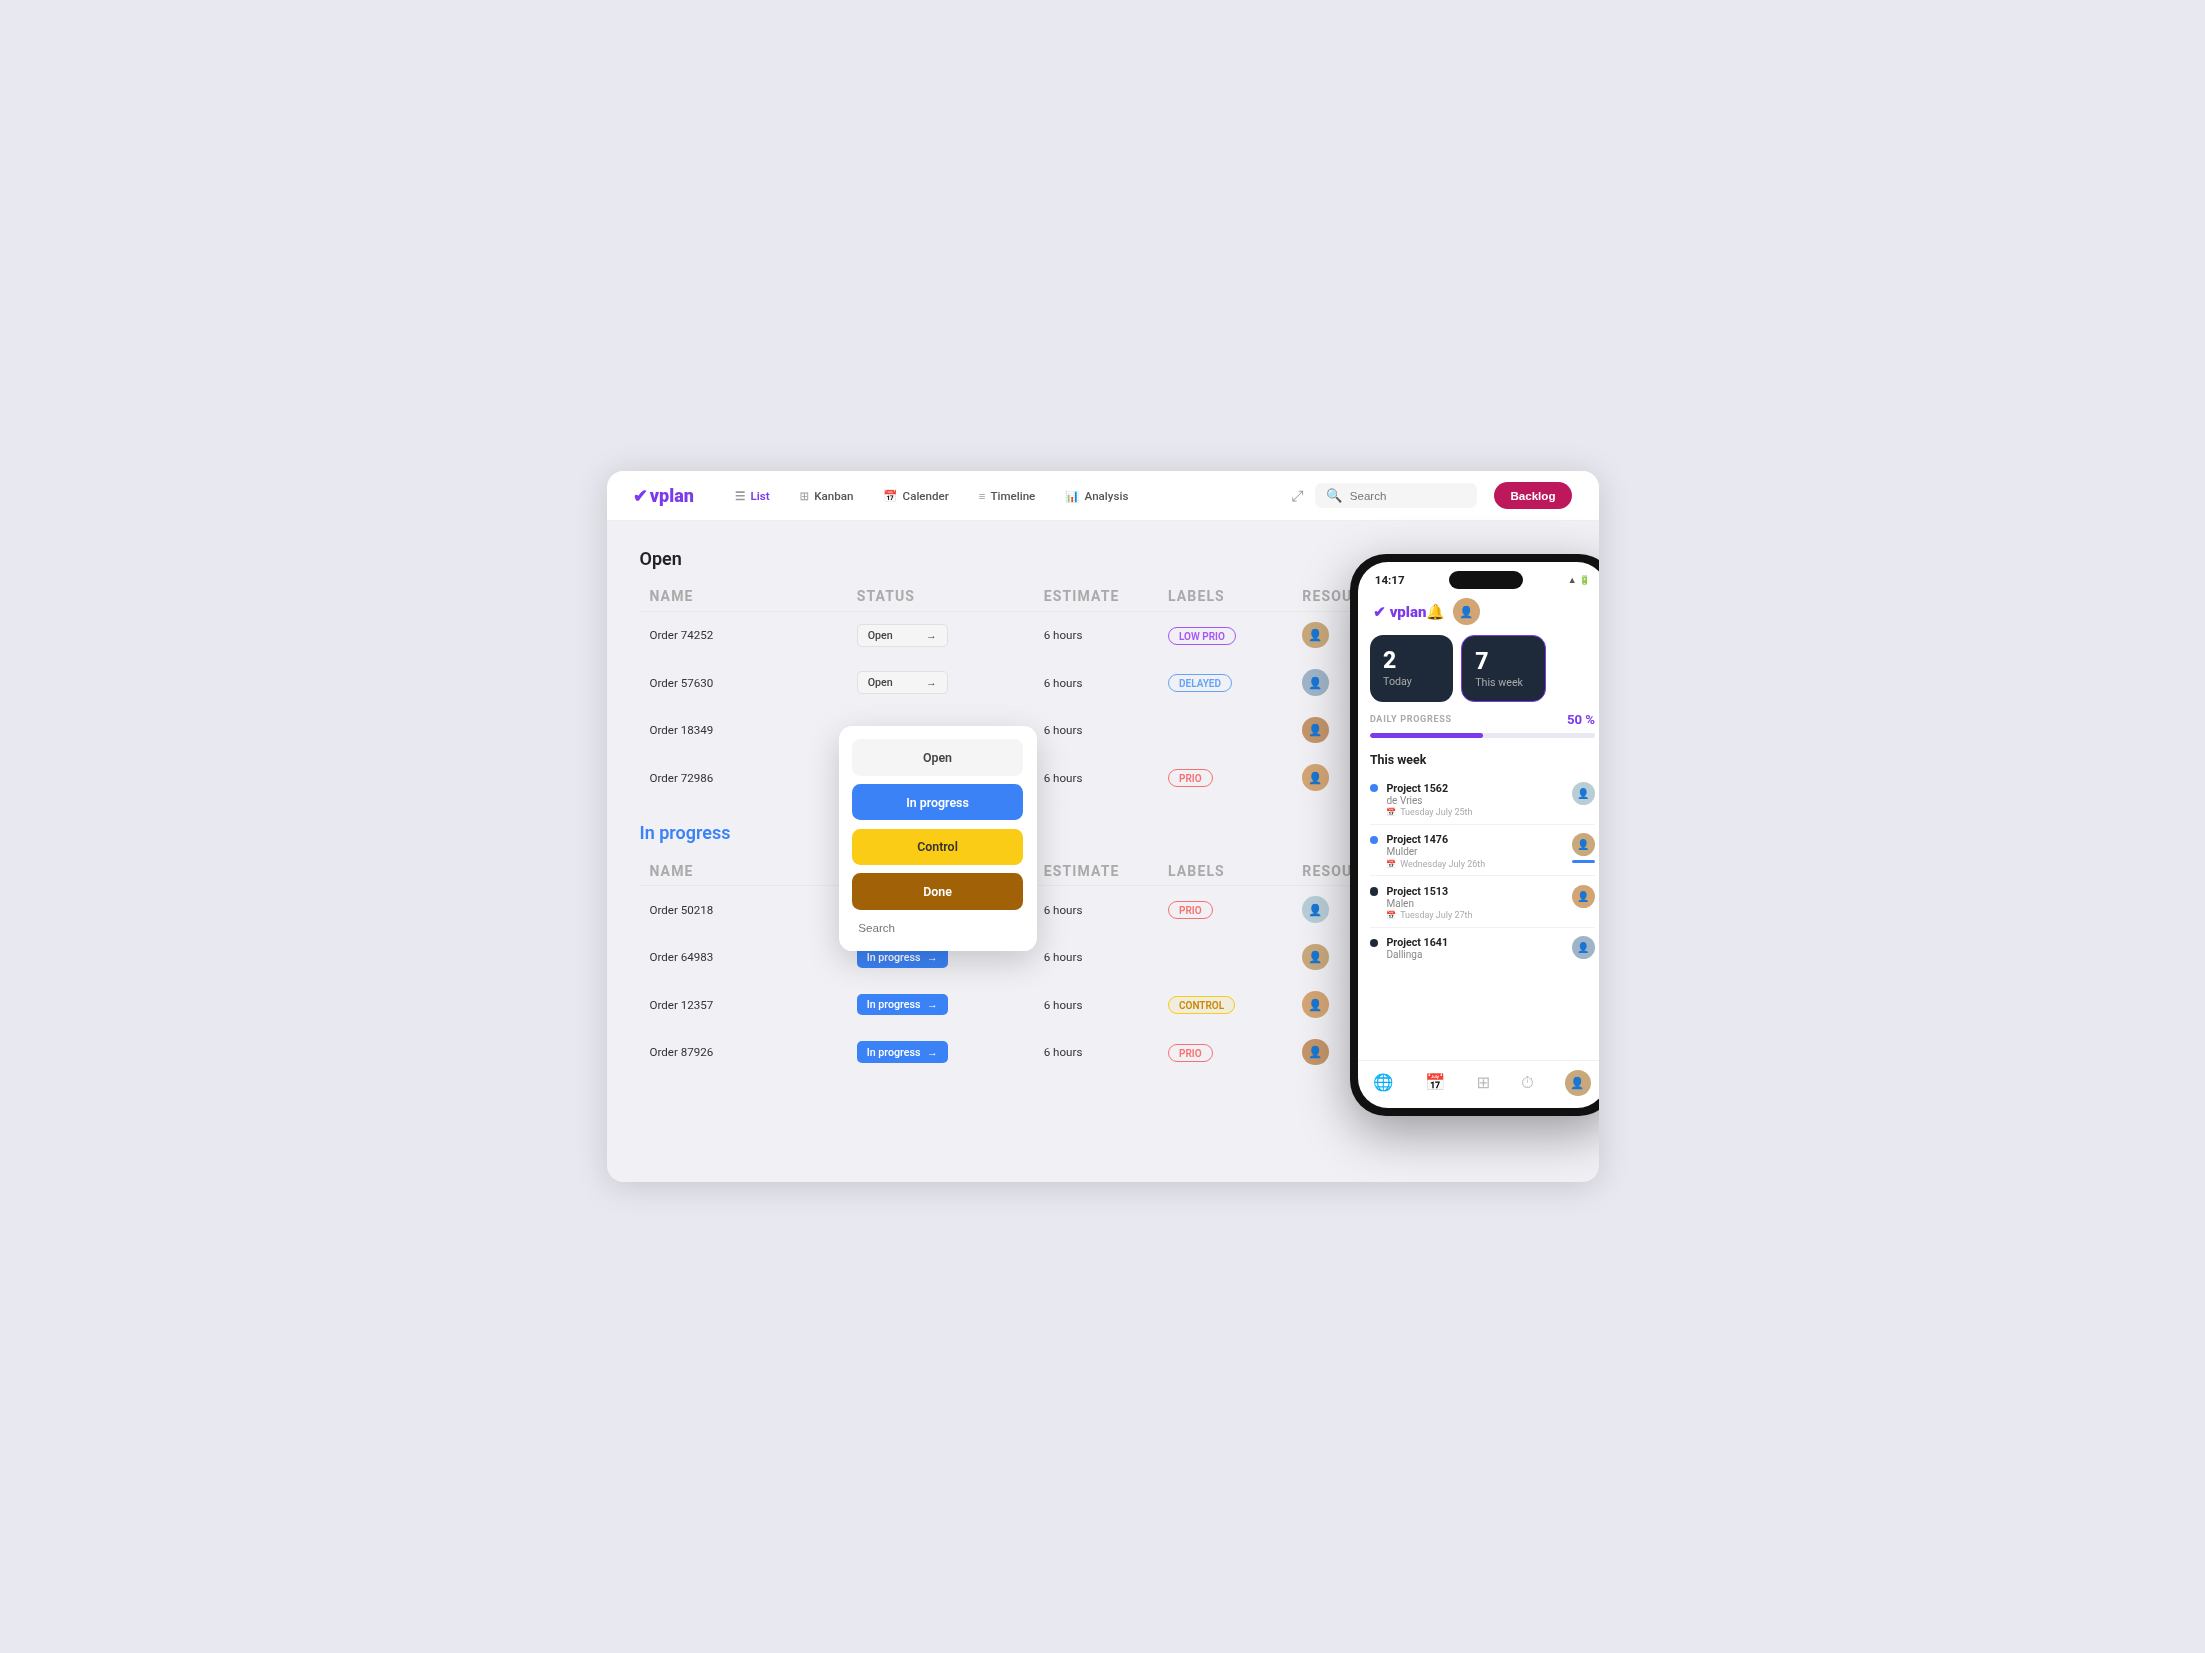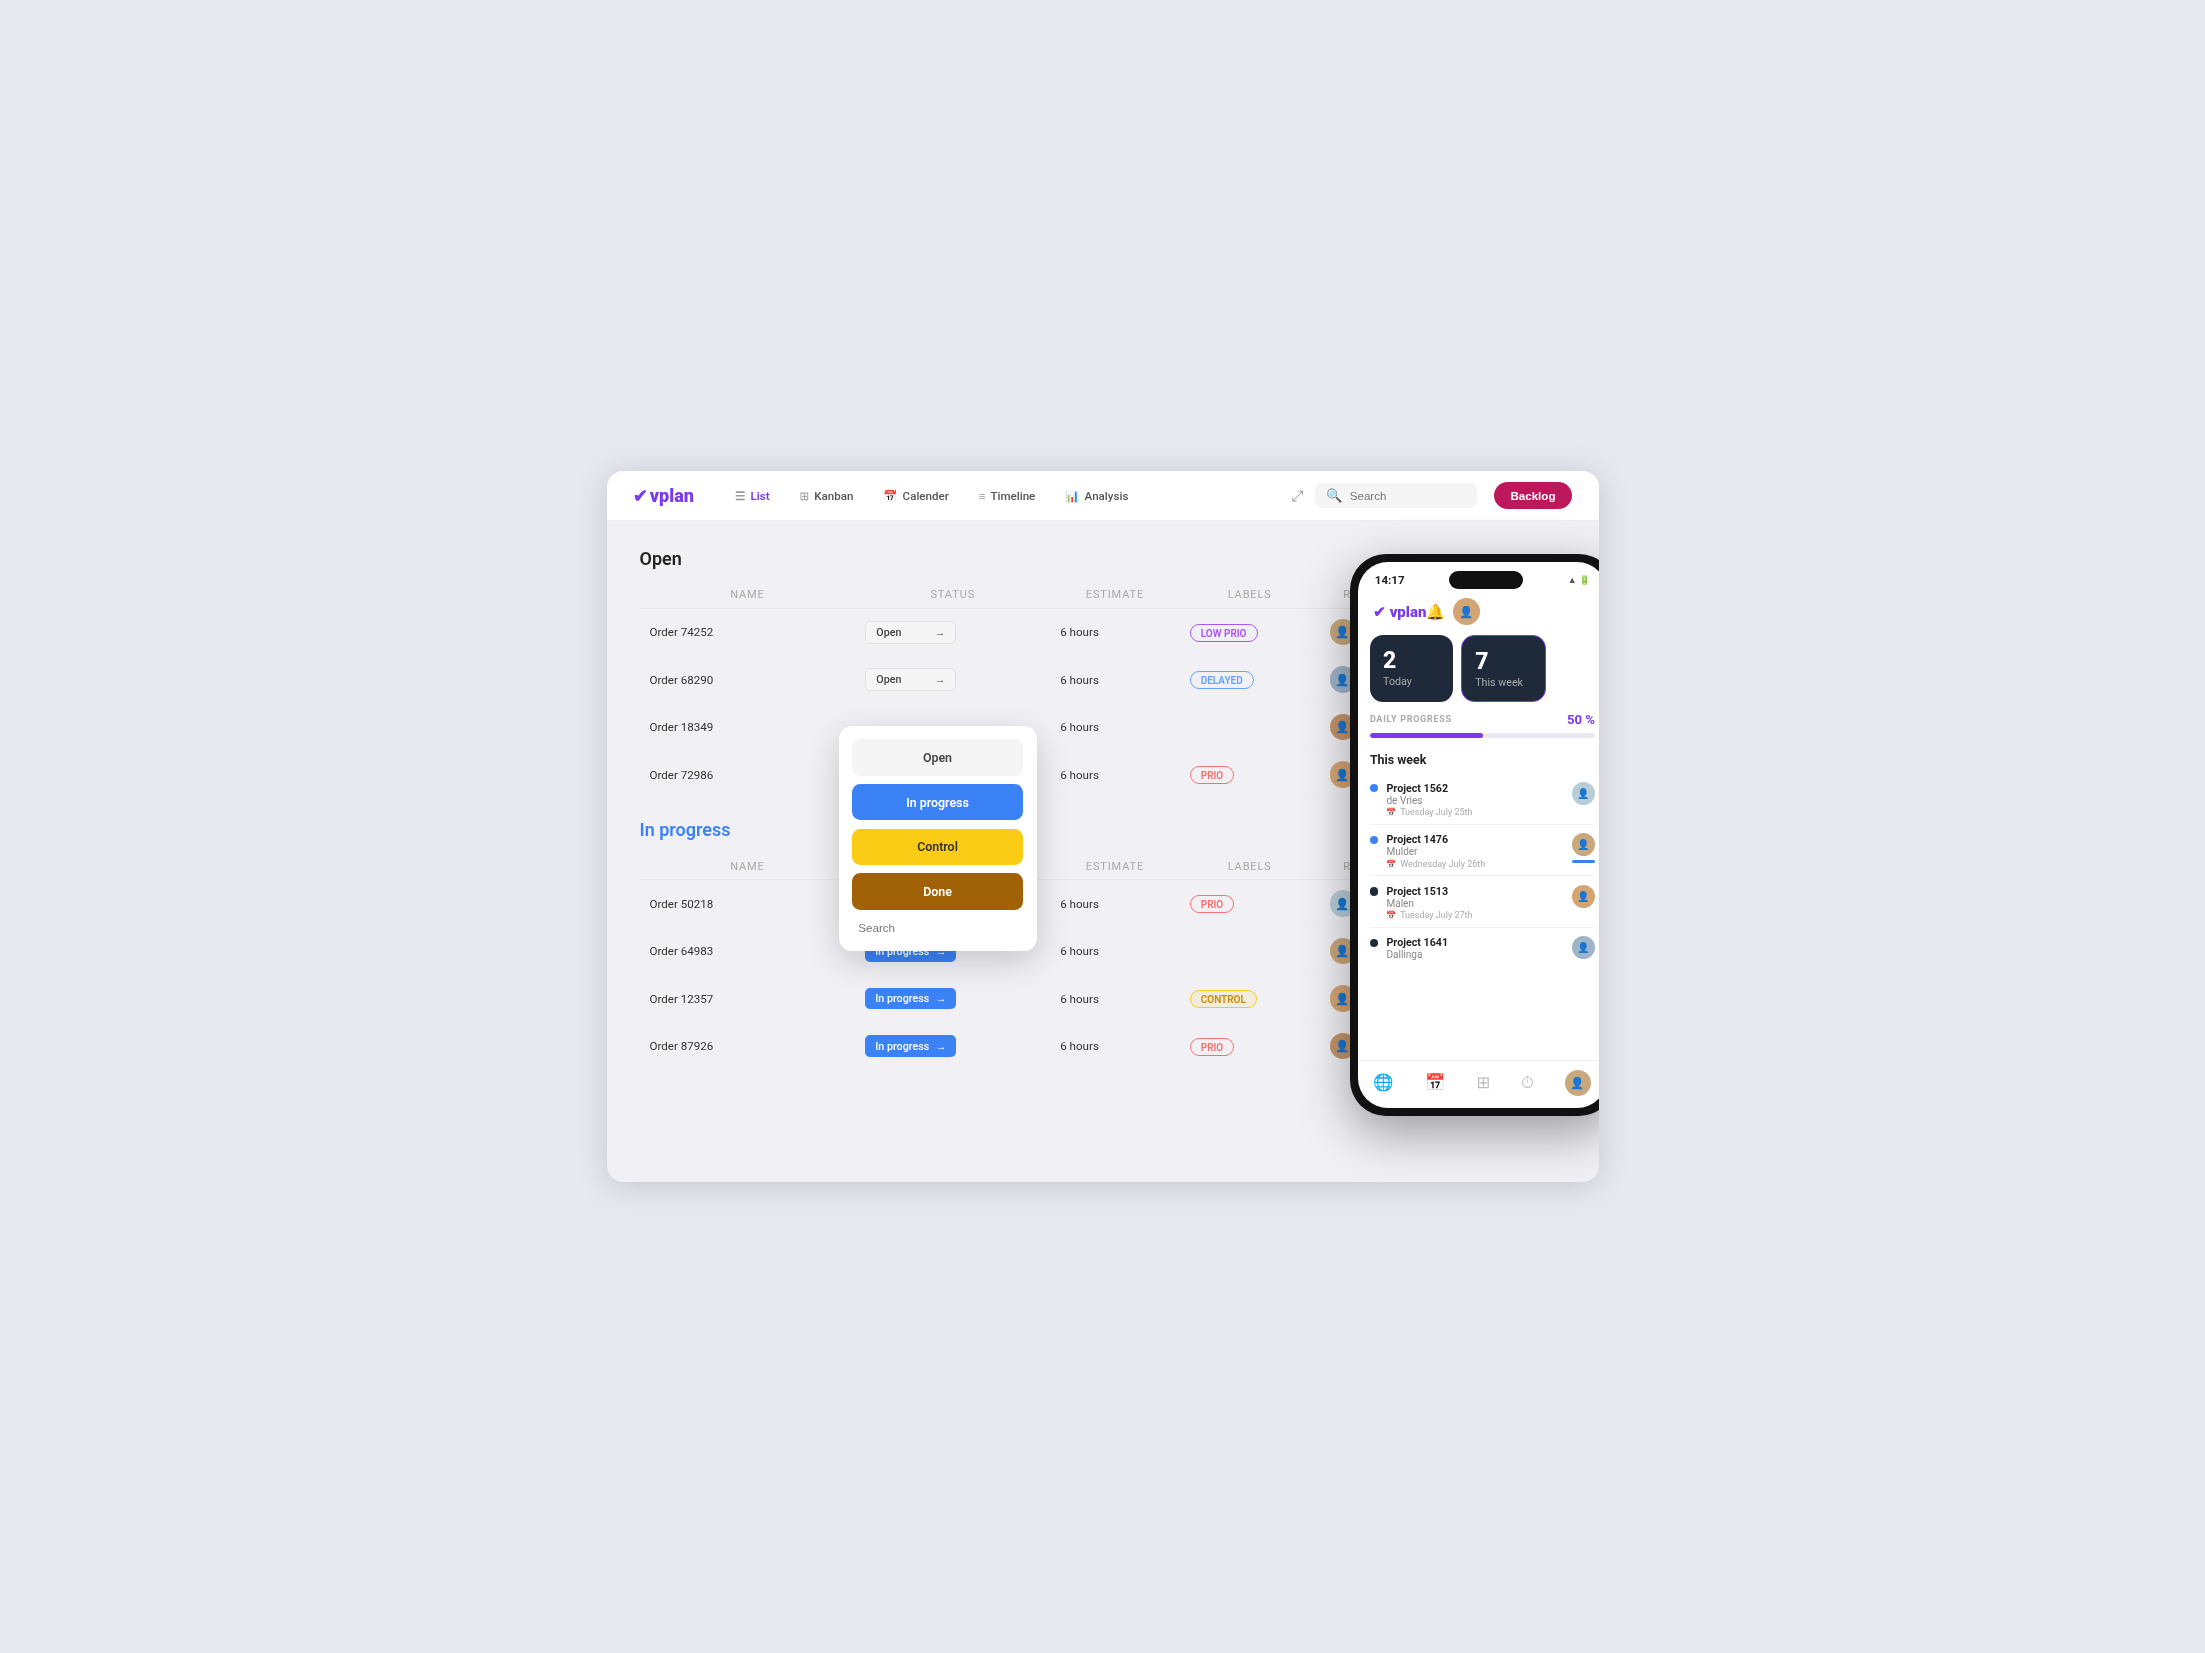--- a/index.html
+++ b/index.html
@@ -108,23 +108,23 @@
     .section-title.in-progress {
       color: #3b82f6;
     }
     
     .task-table {
       width: 100%;
       border-collapse: collapse;
       margin-bottom: 20px;
     }
     .task-table th {
-      text-align: center;
-      font-size: 11px;
-      font-weight: 400;
+      text-align: left;
+      font-size: 14px;
+      font-weight: 700;
       color: #aaa;
       letter-spacing: 0.08em;
       padding: 6.6px 10px;
       border-bottom: 0.8px solid #e8e8e8;
     }
     .task-table td {
       padding: 10px 10px;
       font-size: 11.6px;
       color: #333;
       border-bottom: 0.8px solid #f0f0f0;
@@ -504,21 +504,21 @@
           <td>6 hours</td>
           <td>
             <span class="label-badge label-low-prio">LOW PRIO</span>
           </td>
           <td>
               <div class="avatar av1">👤</div>
             </td>
           <td>Aug 7</td>
         </tr>
         <tr>
-          <td>Order 68290</td>
+          <td>Order 57630</td>
           <td>
             <span class="status-badge">
               <span>Open</span>
               <span>→</span>
             </span>
           </td>
           <td>6 hours</td>
           <td>
             <span class="label-badge label-delayed">DELAYED</span>
           </td>

